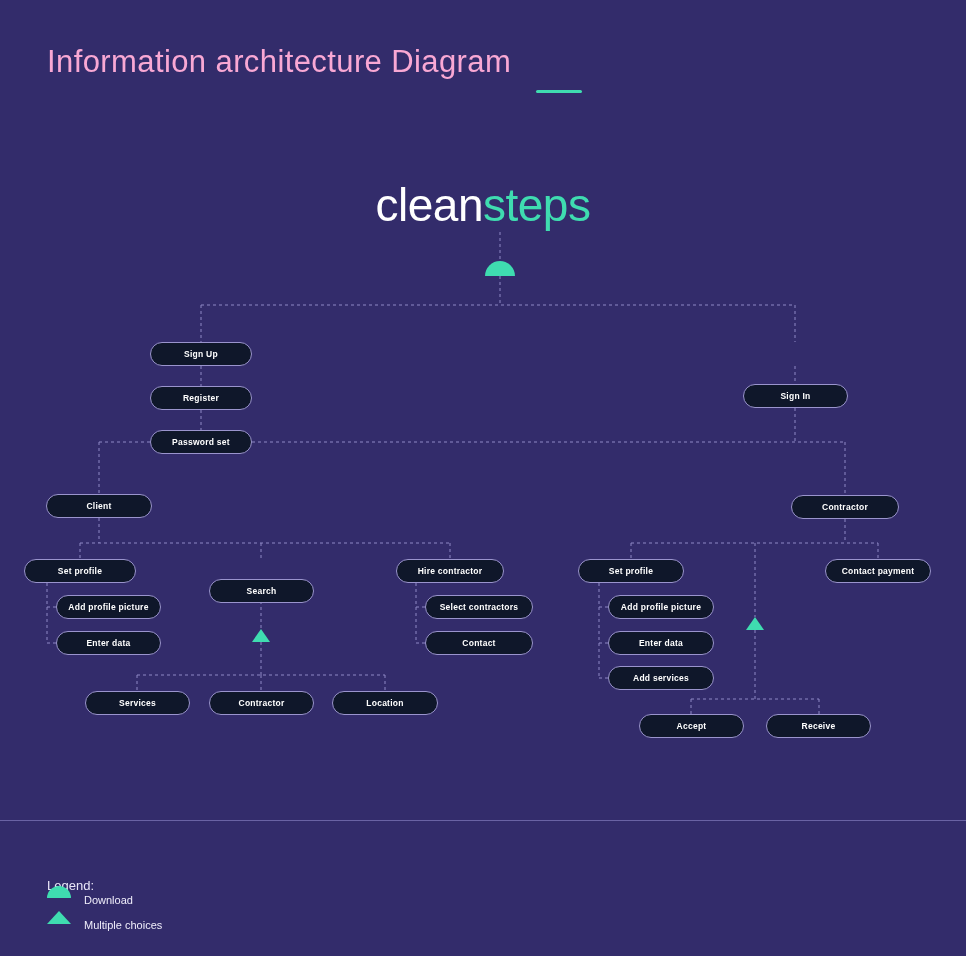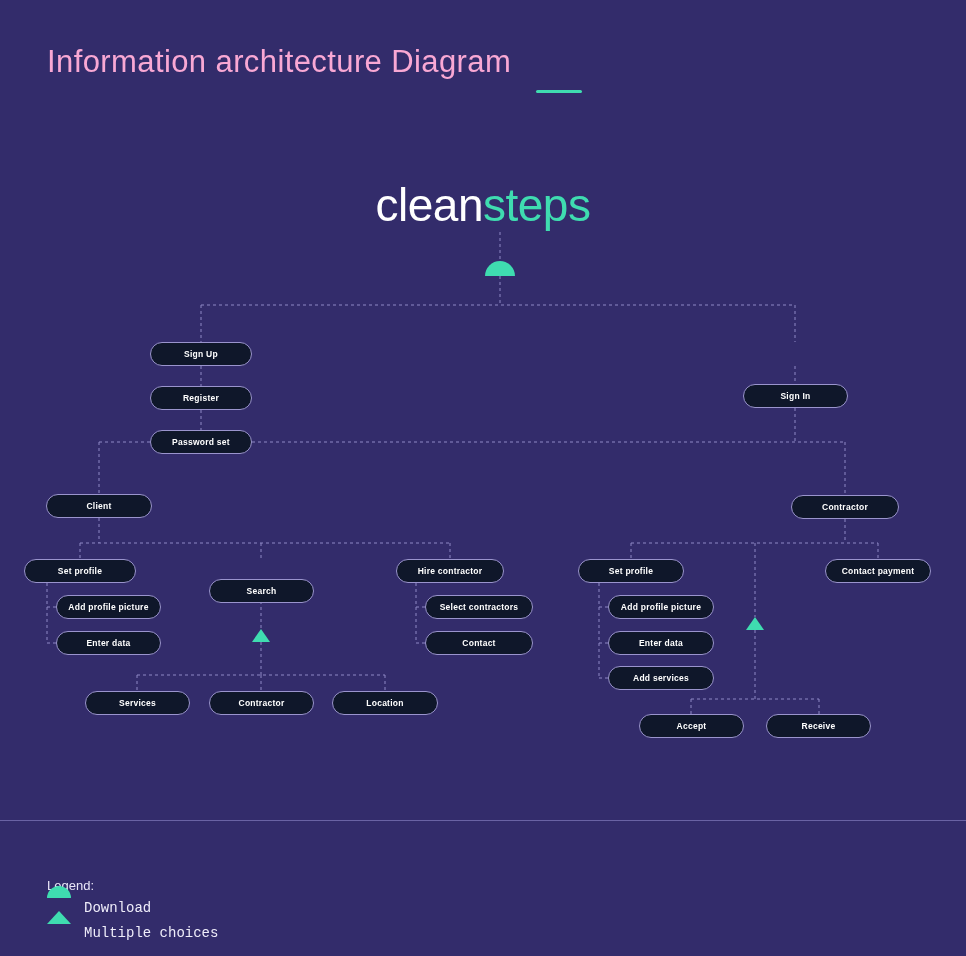--- a/index.html
+++ b/index.html
@@ -134,26 +134,25 @@
   .legend-swatch.tri-sw {
     width: 0; height: 0;
     border-left: 12px solid transparent;
     border-right: 12px solid transparent;
     border-bottom: 13px solid #3fdcb0;
     background: none;
   }
   .legend-label {
     position: absolute;
     left: 37px;
-    top: 16px;
-    font-size: 14px;
+    top: 8px;
+    font-size: 11px;
     color: #efedfa;
     white-space: nowrap;
     line-height: 18px;
-    font-family: Liberation Mono, monospace;
   }
 </style>
 </head>
 <body>
 
 <div id="canvas">
 
   <div class="page-title">Information architecture Diagram</div>
   <div class="title-underline"></div>
 

